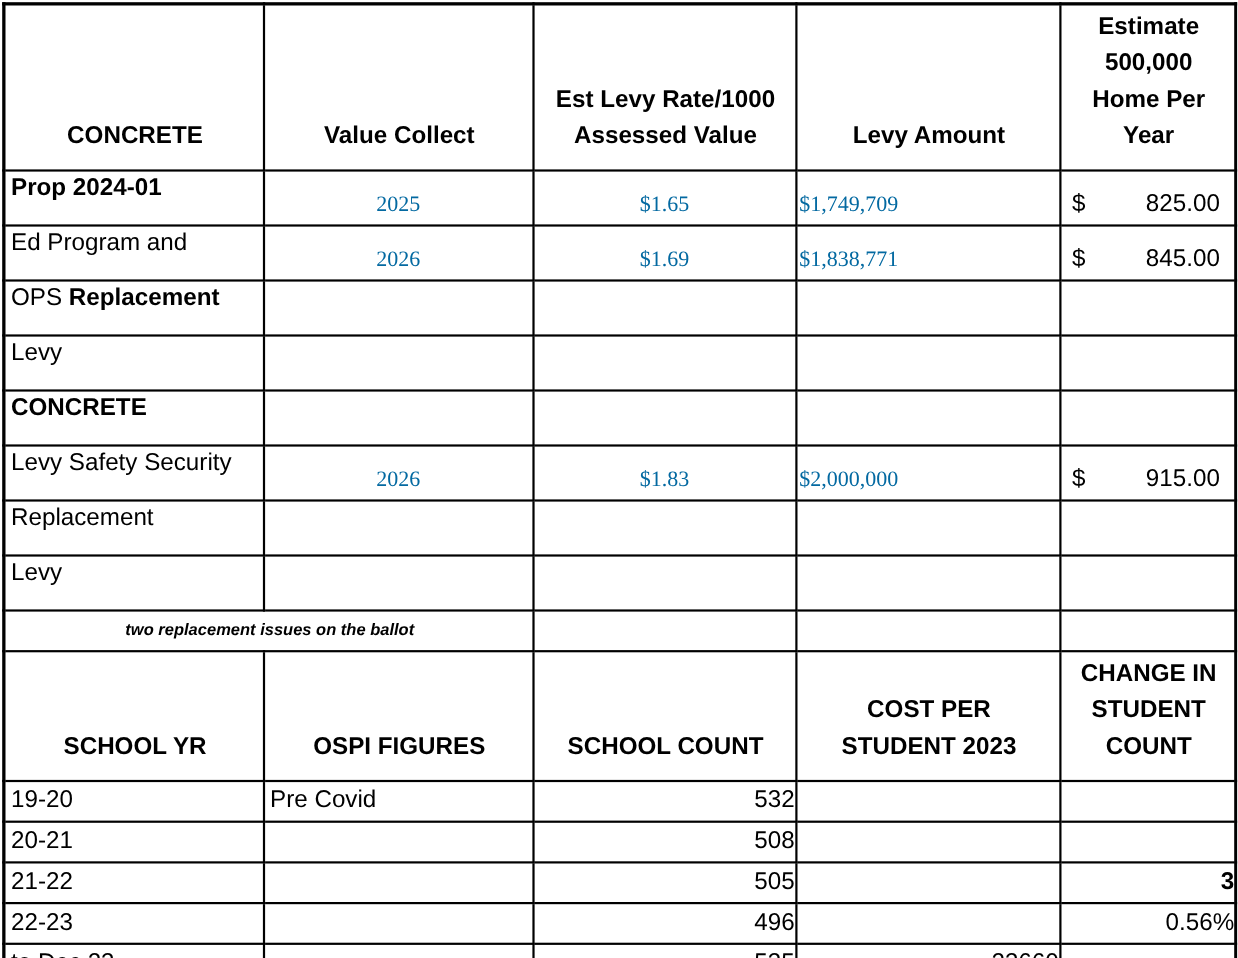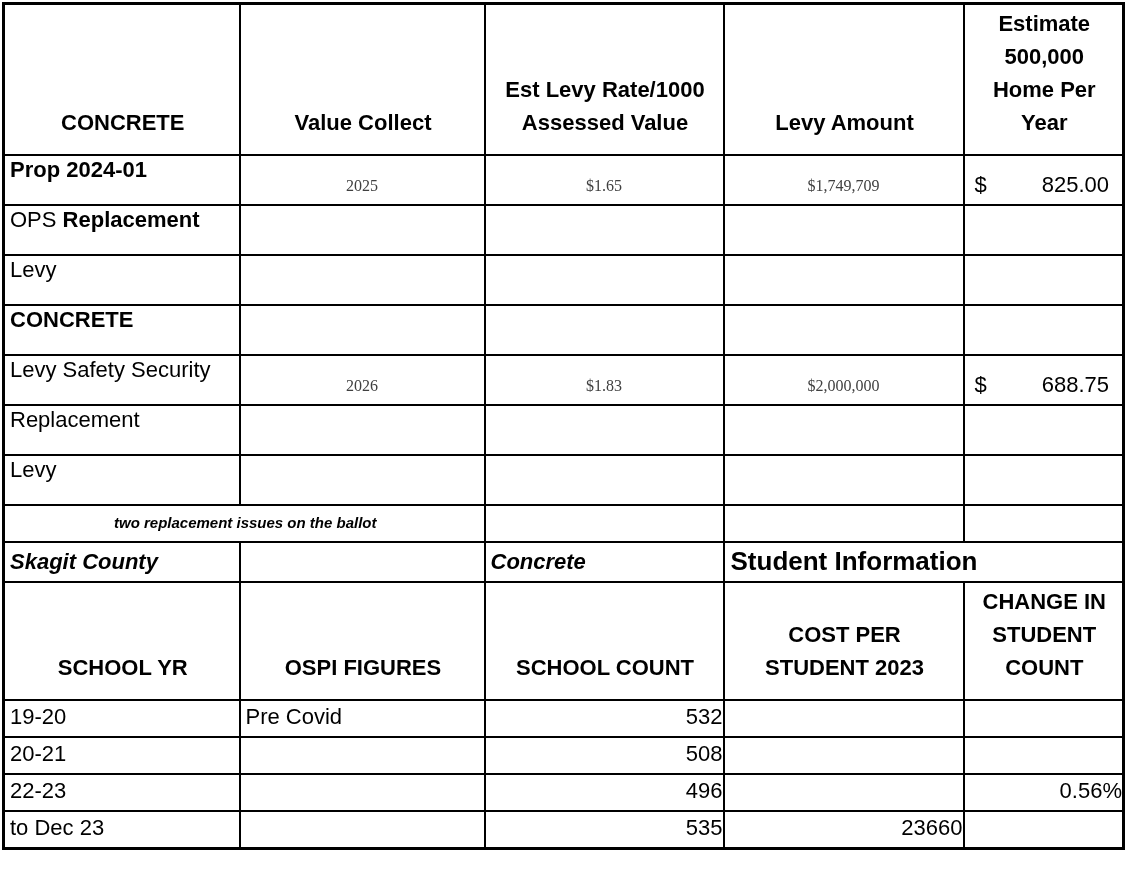--- a/index.html
+++ b/index.html
@@ -38,28 +38,28 @@
     line-height: 28px;
     text-align: left;
     vertical-align: bottom;
     padding: 0 3px 20px 5px;
     white-space: nowrap;
   }
   .b  { font-weight: bold; }
   
   td.serif {
     font-family: "Liberation Serif", serif;
-    font-size: 16px;
+    font-size: 20px;
     line-height: 26px;
-    color: #404040;
+    color: #0369a1;
     vertical-align: bottom;
     padding: 0 2px 5px 2px;
   }
   td.ctr { text-align: center; }
-  td.rt  { text-align: center; }
+  td.rt  { text-align: left; }
   
   td.est { vertical-align: bottom; }
   td.est .acct {
     display: flex;
     justify-content: space-between;
     align-items: baseline;
     font-size: 22px;
     line-height: 28px;
     padding: 0 12px 4px 9px;
   }
@@ -143,20 +143,32 @@
       <td class="serif ctr">$1.65</td>
       <td class="serif rt">$1,749,709</td>
       <td class="est thickL">
             <div class="acct">
               <span>$</span>
               <span>825.00</span>
             </div>
           </td>
     </tr>
     <tr class="h-row">
+      <td class="lbl"><span>Ed Program and</span><span class="b"></span></td>
+      <td class="serif ctr">2026</td>
+      <td class="serif ctr">$1.69</td>
+      <td class="serif rt">$1,838,771</td>
+      <td class="est thickL">
+            <div class="acct">
+              <span>$</span>
+              <span>845.00</span>
+            </div>
+          </td>
+    </tr>
+    <tr class="h-row">
       <td class="lbl"><span>OPS </span><span class="b">Replacement</span></td>
       <td class="serif ctr"></td>
       <td class="serif ctr"></td>
       <td class="serif rt"></td>
       <td class="est thickL">
             <div class="acct">
               <span></span>
               <span></span>
             </div>
           </td>
@@ -186,21 +198,21 @@
           </td>
     </tr>
     <tr class="h-row">
       <td class="lbl"><span>Levy Safety Security</span><span class="b"></span></td>
       <td class="serif ctr">2026</td>
       <td class="serif ctr">$1.83</td>
       <td class="serif rt">$2,000,000</td>
       <td class="est thickL">
             <div class="acct">
               <span>$</span>
-              <span>688.75</span>
+              <span>915.00</span>
             </div>
           </td>
     </tr>
     <tr class="h-row">
       <td class="lbl"><span>Replacement</span><span class="b"></span></td>
       <td class="serif ctr"></td>
       <td class="serif ctr"></td>
       <td class="serif rt"></td>
       <td class="est thickL">
             <div class="acct">
@@ -222,26 +234,20 @@
           </td>
     </tr>
 
     <tr class="h-row">
       <td class="ballot" colspan="2">two replacement issues on the ballot</td>
       <td></td>
       <td></td>
       <td class="thickL"></td>
     </tr>
 
-    <tr class="h-county">
-      <td class="county">Skagit County</td>
-      <td></td>
-      <td class="county">Concrete</td>
-      <td class="section-title" colspan="2">Student Information</td>
-    </tr>
 
     <tr class="h-head2">
       <td class="hd">SCHOOL YR</td>
       <td class="hd">OSPI FIGURES</td>
       <td class="hd">SCHOOL COUNT</td>
       <td class="hd">COST PER
 STUDENT 2023</td>
       <td class="hd">CHANGE IN
 STUDENT
 COUNT</td>
@@ -255,20 +261,27 @@
       <td class="num"></td>
     </tr>
     <tr class="h-row">
       <td class="note">20-21</td>
       <td class="note"></td>
       <td class="num">508</td>
       <td class="num"></td>
       <td class="num"></td>
     </tr>
     <tr class="h-row">
+      <td class="note">21-22</td>
+      <td class="note"></td>
+      <td class="num">505</td>
+      <td class="num"></td>
+      <td class="num b">3</td>
+    </tr>
+    <tr class="h-row">
       <td class="note">22-23</td>
       <td class="note"></td>
       <td class="num">496</td>
       <td class="num"></td>
       <td class="num">0.56%</td>
     </tr>
     <tr class="h-row">
       <td class="note">to Dec 23</td>
       <td class="note"></td>
       <td class="num">535</td>

